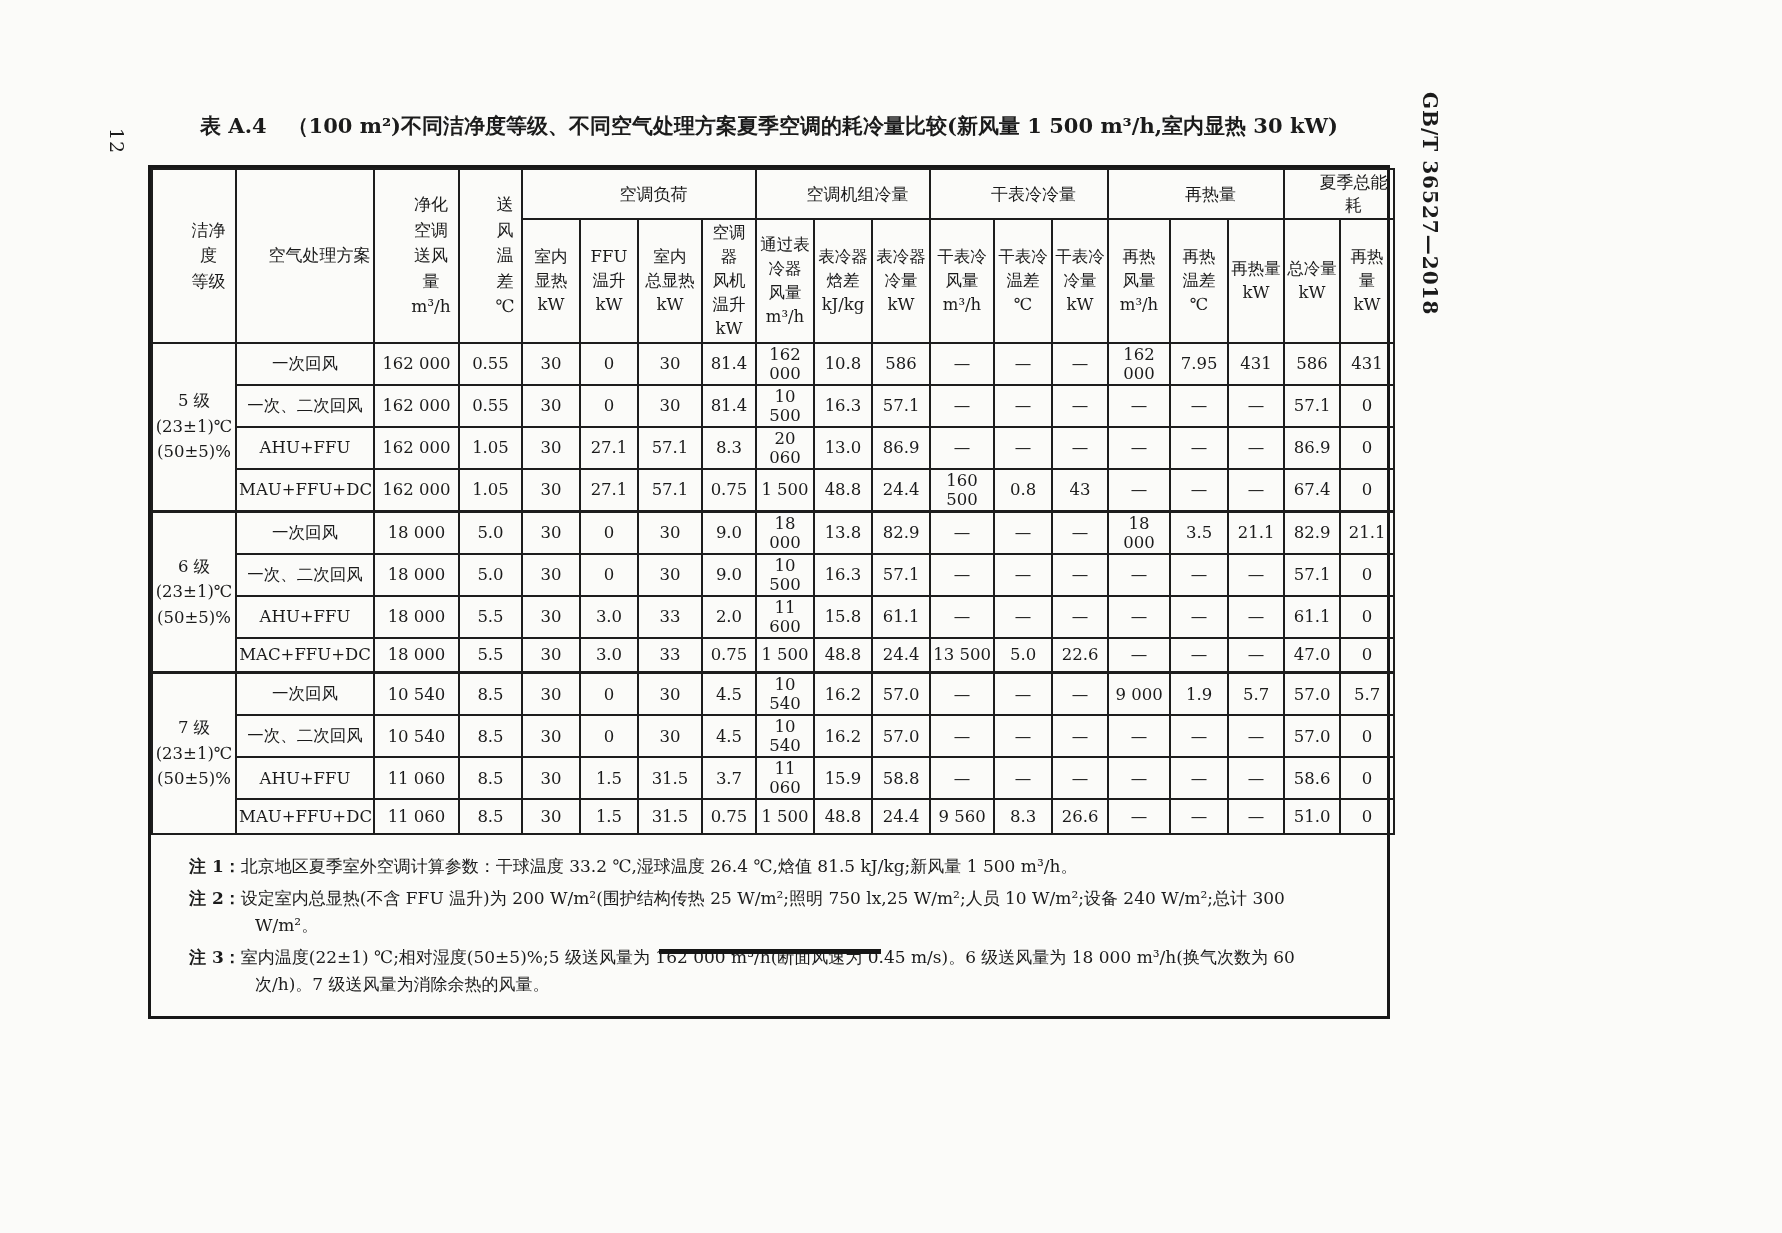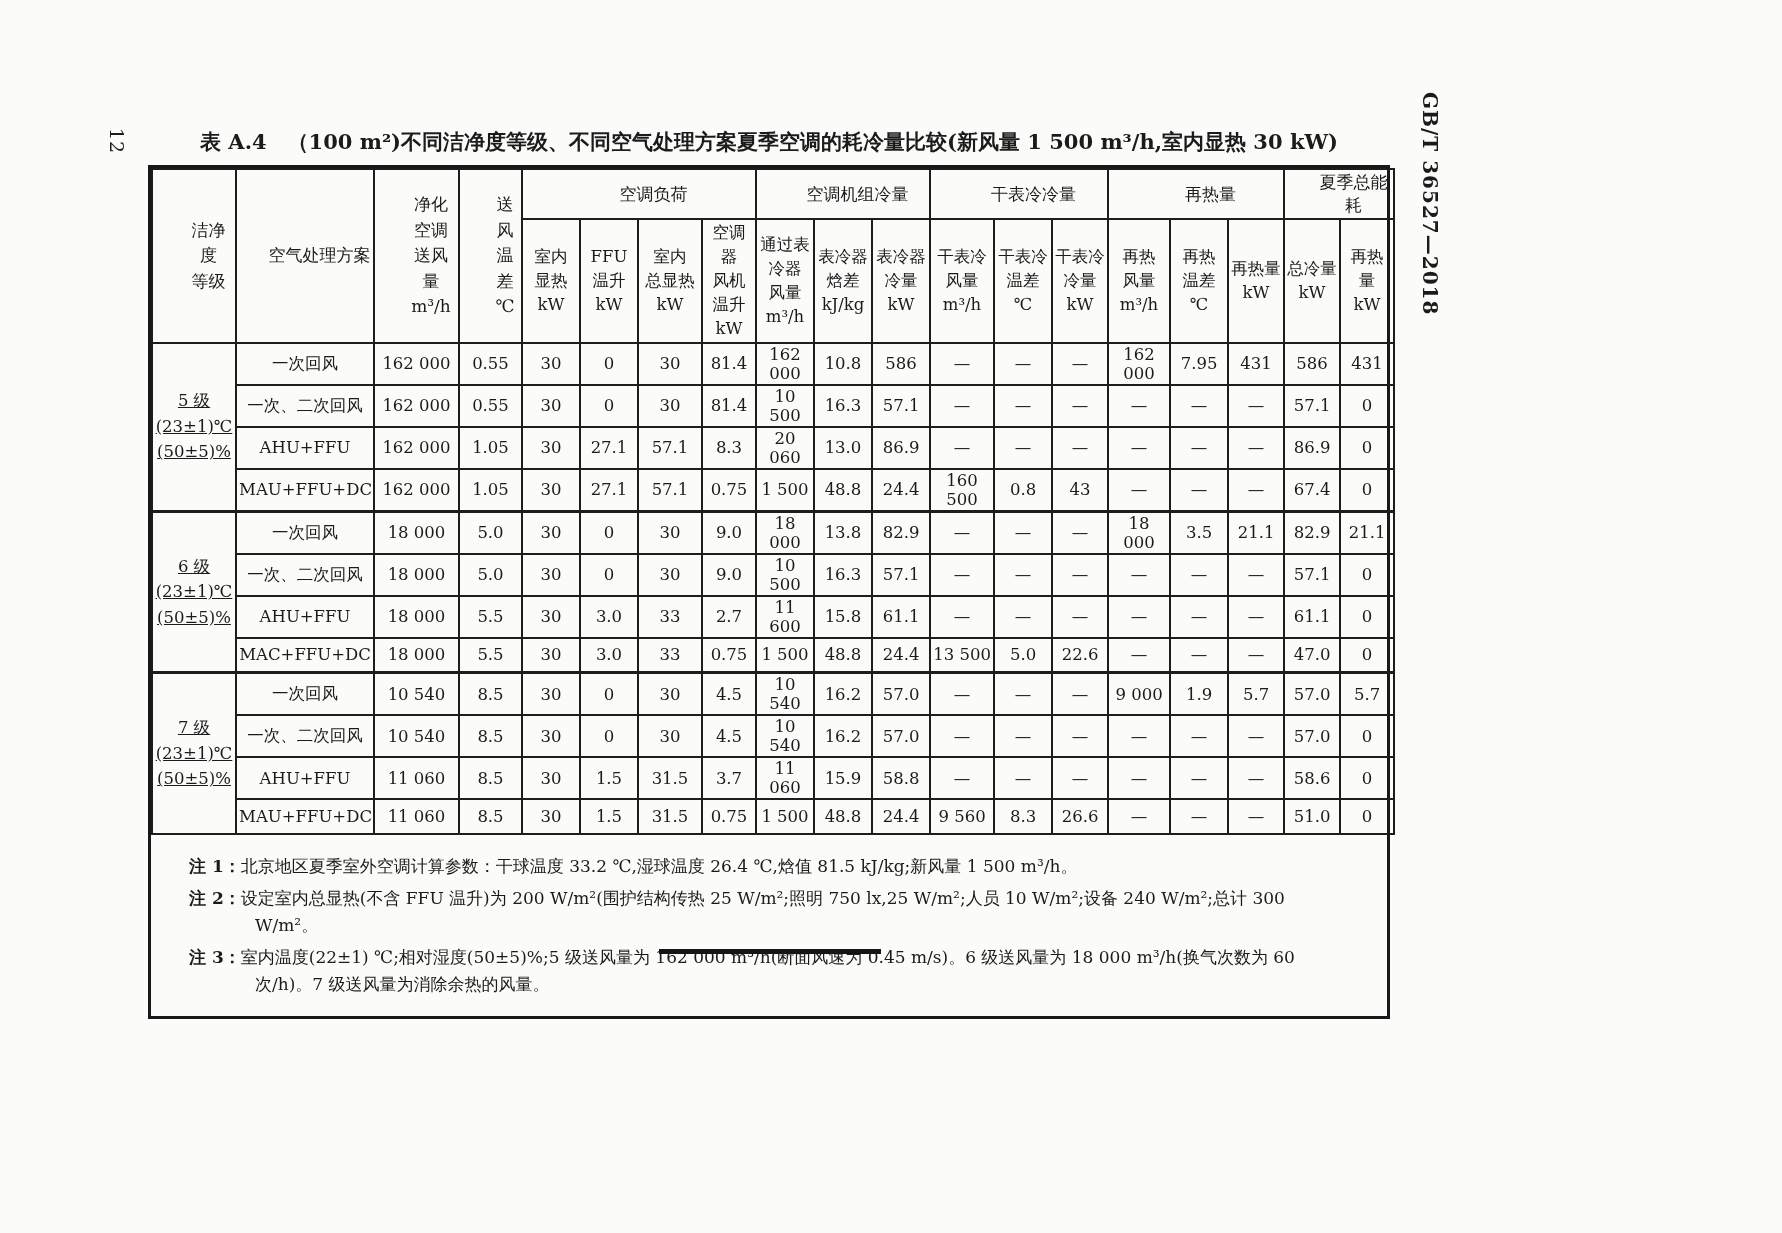--- a/index.html
+++ b/index.html
@@ -17,41 +17,41 @@
     transform:rotate(90deg); transform-origin:center;
     font-size:19px; letter-spacing:1px;
   }
   .standard-code {
     position:absolute; left:1442px; top:92px;
     transform:rotate(90deg); transform-origin:left top;
     font-size:20px; font-weight:bold; white-space:nowrap; letter-spacing:1px;
   }
   .doc-title {
     position:absolute; left:148px; top:112px; width:1242px;
-    text-align:center; font-weight:bold; font-size:21px;margin-top:16px;
+    text-align:center; font-weight:bold; font-size:21px;
   }
   .sheet {
     position:absolute; left:148px; top:165px; width:1242px;
     border:3px solid #181818; background:transparent;
   }
   table.main {
     width:100%; border-collapse:collapse; table-layout:fixed;
   }
   table.main th, table.main td {
     border:2px solid #1d1d1d;
     text-align:center; vertical-align:middle;
     padding:1px 2px;
     white-space:pre-line;
     overflow:hidden;
   }
   thead tr.group-row th { height:34px; font-size:17px; font-weight:normal;padding-left:31px; }
   thead tr.leaf-row th  { height:116px; font-size:16.5px; font-weight:normal; line-height:1.45; }
   thead th.span2 { font-size:16.5px; font-weight:normal; line-height:1.5; }
   tbody td { height:35px; font-size:16.5px; }
-  tbody td.level-cell { font-size:16.5px; line-height:1.55;text-decoration:underline; }
+  tbody td.level-cell { font-size:16.5px; line-height:1.55; }
   tbody td.scheme-cell { font-size:16.5px; }
   tbody tr.group-start td { border-top-width:3px; }
   .notes {
     border-top:0; padding:13px 20px 14px 22px;
     font-size:17px; line-height:1.58;
   }
   .note { padding-left:66px; text-indent:-66px; margin:5px 16px; }
   .note .note-label { font-weight:bold; }
   .end-divider {
     position:absolute; left:659px; top:949px; width:222px; height:5px;
@@ -281,21 +281,21 @@
           <td class="value-cell">57.1</td>
           <td class="value-cell">0</td>
         </tr>
         <tr>
           <td class="scheme-cell">AHU+FFU</td>
           <td class="value-cell">18 000</td>
           <td class="value-cell">5.5</td>
           <td class="value-cell">30</td>
           <td class="value-cell">3.0</td>
           <td class="value-cell">33</td>
-          <td class="value-cell">2.7</td>
+          <td class="value-cell">2.0</td>
           <td class="value-cell">11 600</td>
           <td class="value-cell">15.8</td>
           <td class="value-cell">61.1</td>
           <td class="value-cell">—</td>
           <td class="value-cell">—</td>
           <td class="value-cell">—</td>
           <td class="value-cell">—</td>
           <td class="value-cell">—</td>
           <td class="value-cell">—</td>
           <td class="value-cell">61.1</td>

